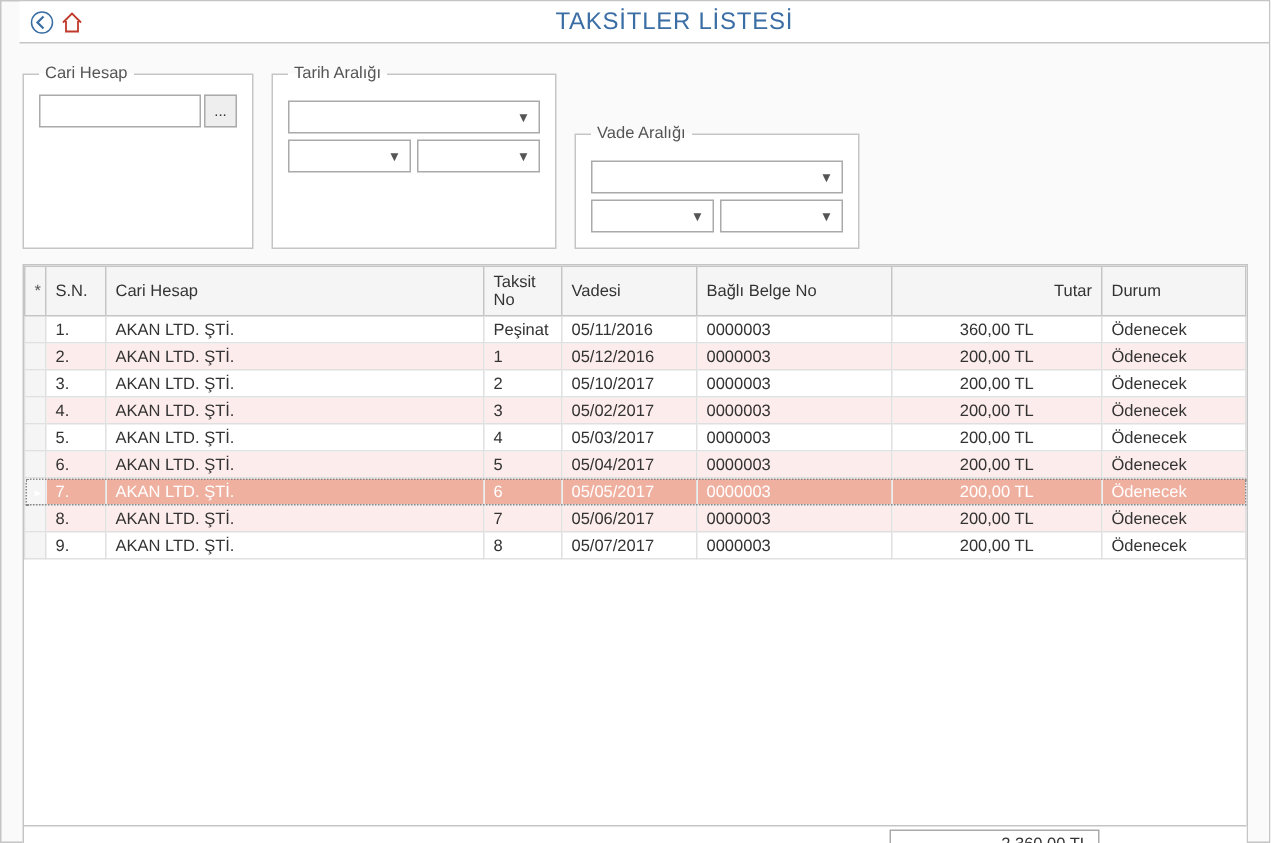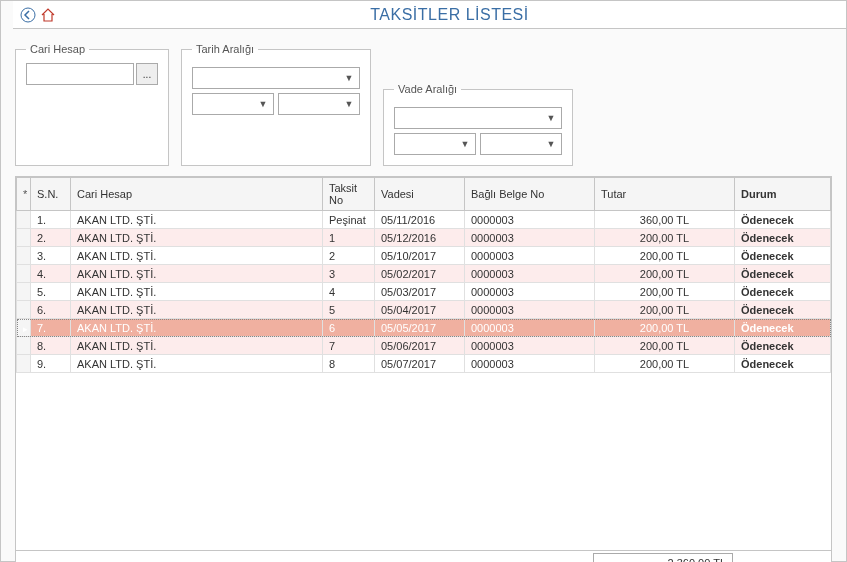--- a/index.html
+++ b/index.html
@@ -147,22 +147,22 @@
       text-align: center;
       color: #555;
       background: #f5f5f5 !important;
     }
     tbody tr.sel .row-indicator::before { content: "▸"; font-size: 9px; }
     .col-sn { width: 40px; text-align: left; }
     .col-cari { width: 252px; }
     .col-taksit { width: 52px; }
     .col-vadesi { width: 90px; }
     .col-belge { width: 130px; }
-    .col-tutar { width: 140px; text-align: left; }
-    .col-durum { width: 96px; font-weight: bold; }
+    .col-tutar { width: 140px; text-align: right; }
+    .col-durum { width: 96px; }
     td.col-tutar { text-align: center; }
     .footer {
       border-top: 1px solid #c5c5c5;
       display: flex;
       justify-content: flex-end;
       padding: 2px;
       background: #fff;
     }
     .footer-cell {
       width: 140px;

